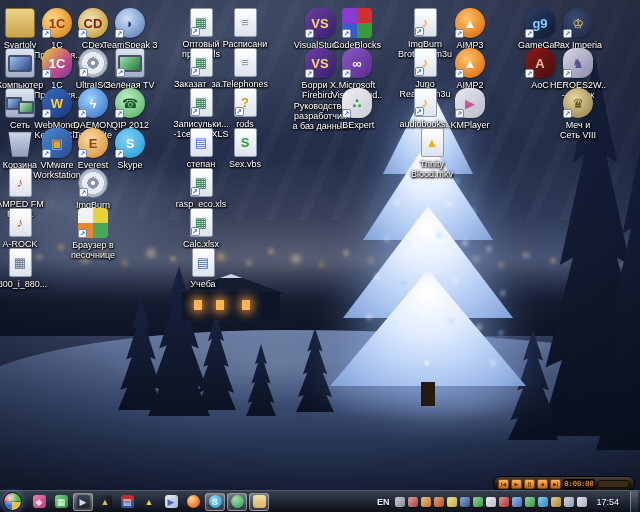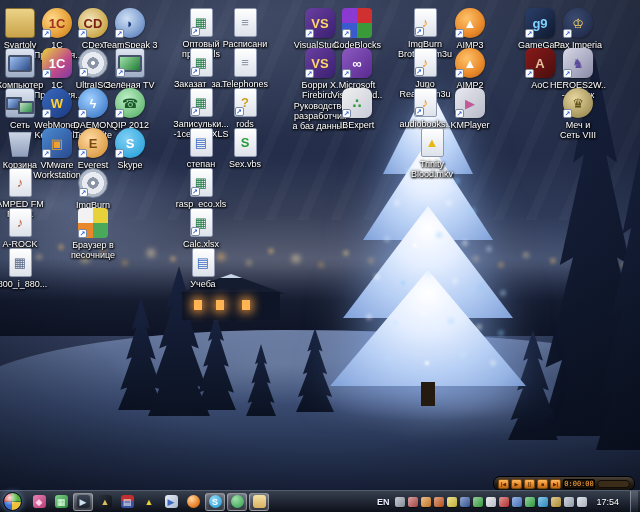--- a/index.html
+++ b/index.html
@@ -58,21 +58,21 @@
   
   #icons{position:absolute;left:0;top:0;width:640px;height:488px;}
   .dicon{position:absolute;width:64px;cursor:default;}
   .dicon-img{position:relative;width:30px;height:30px;margin:0 auto;display:flex;align-items:center;justify-content:center;}
   .gl{font-size:13px;font-weight:bold;line-height:1;}
   .dicon-label{margin-top:2px;font-size:9px;line-height:1.15;color:#fff;text-align:center;white-space:pre-line;
     text-shadow:0 1px 2px #000,1px 1px 2px #000,0 0 3px #000;}
   .sc{position:absolute;left:0;bottom:0;width:9px;height:9px;background:#fff;border:1px solid #7a8aa5;border-radius:2px;
     font-size:7px;line-height:7px;color:#2a5ad0;text-align:center;font-weight:bold;}
   .ic-folder{background:linear-gradient(180deg,#ecd388,#c9a34a);border-radius:2px 4px 3px 3px;border:1px solid #8a7030;}
-  .ic-app{border-radius:7px;box-shadow:0 1px 2px rgba(0,0,0,.5);}
+  .ic-app{border-radius:12px;box-shadow:0 1px 2px rgba(0,0,0,.5);}
   .ic-excel,.ic-doc,.ic-m3u{width:23px;height:29px;background:linear-gradient(180deg,#ffffff,#dde2ea);
     border:1px solid #8f9ab0;border-radius:2px;}
   .ic-disc{border-radius:50%;background:radial-gradient(circle,#ffffff 0 10%,#8a94a5 11% 28%,#e8ecf2 29% 55%,#b0bac8 56% 75%,#dfe5ee 76%);border:1px solid #7a8498;}
   .ic-computer,.ic-network,.ic-tv{background:linear-gradient(180deg,#dfe6f2,#9fadc6);border-radius:3px;border:1px solid #5a6880;}
   .ic-computer::before{content:"";width:20px;height:13px;border-radius:2px;background:linear-gradient(135deg,#9fc0f0,#2a4a8a);border:2px solid #46536b;}
   .ic-network::before{content:"";width:12px;height:9px;border-radius:1px;background:linear-gradient(135deg,#9fc0f0,#2a4a8a);border:2px solid #46536b;margin-right:2px;}
   .ic-network::after{content:"";width:12px;height:9px;border-radius:1px;background:linear-gradient(135deg,#bfe0c0,#2a8a4a);border:2px solid #46536b;margin-left:-6px;margin-top:8px;}
   .ic-tv::before{content:"";width:20px;height:13px;border-radius:2px;background:linear-gradient(135deg,#9fe0a8,#1f7a34);border:2px solid #46536b;}
   .ic-bin{background:linear-gradient(180deg,#d8e0ee,#8a9ab8);clip-path:polygon(12% 14%,88% 14%,76% 96%,24% 96%);}
   .ic-quad{background:conic-gradient(#d03030 0 25%,#3a9a3a 0 50%,#3a5ad0 0 75%,#8a3ad0 0);border-radius:4px;}

